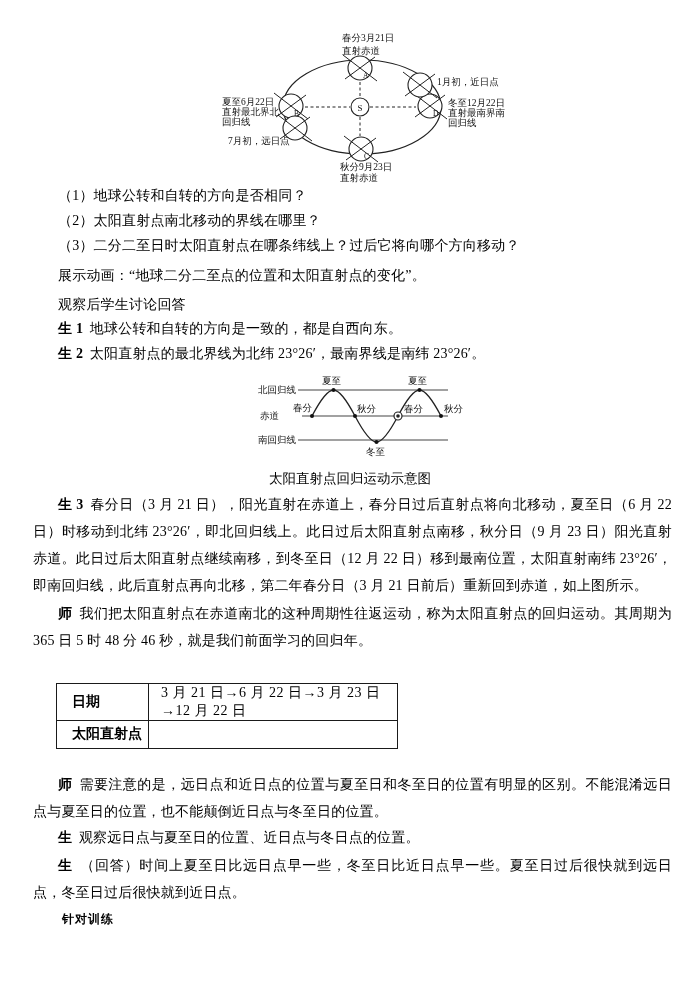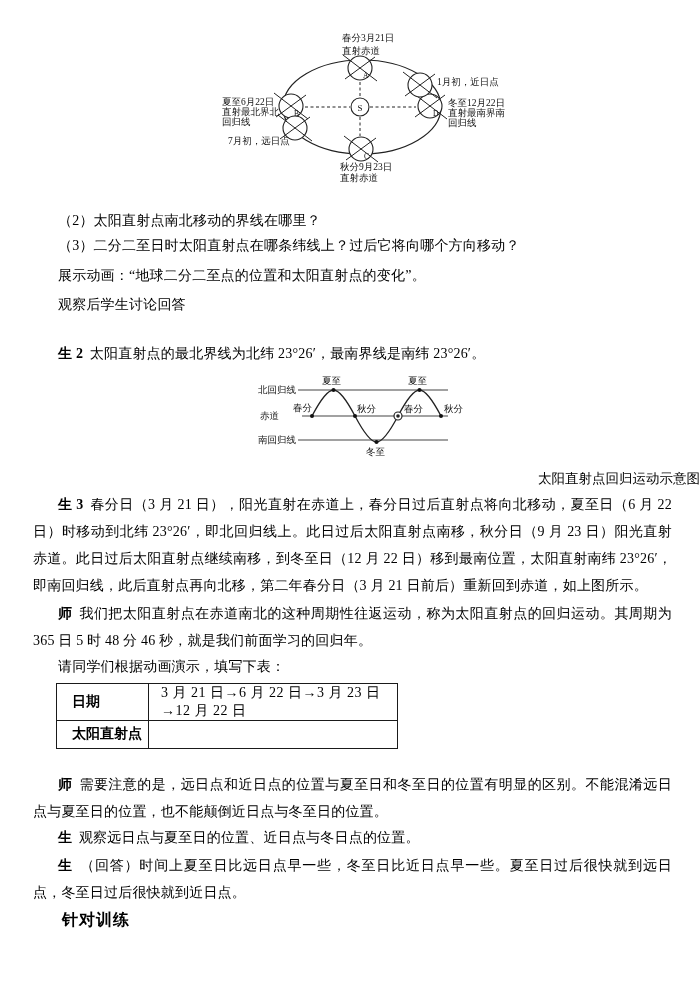--- a/index.html
+++ b/index.html
@@ -7,25 +7,25 @@
     position:relative;width:700px;height:989px;background:#fff;
     font-family:"Liberation Serif","DejaVu Serif",serif;color:#000;overflow:hidden;
   }
   .para{
     position:absolute;left:33px;width:639px;
     font-size:14px;line-height:27px;text-align:justify;text-indent:25px;
     letter-spacing:0.2px;
   }
   .para .spk{margin-right:3px;}
   .caption{
-    position:absolute;left:0;top:465px;width:700px;text-align:right;
+    position:absolute;left:0;top:465px;width:700px;text-align:center;
     font-size:13.5px;line-height:27px;
   }
   .heading{
-    position:absolute;left:62px;top:906px;font-size:16px;line-height:27px;
+    position:absolute;left:62px;top:906px;font-size:12px;line-height:27px;
     font-weight:bold;letter-spacing:1px;
   }
   table.fill{
     position:absolute;left:56px;top:683px;width:342px;
     border-collapse:collapse;table-layout:fixed;
   }
   table.fill td{
     border:1.5px solid #1a1a1a;height:26.5px;font-size:14px;
     padding:0 0 0 8px;vertical-align:middle;
   }
@@ -99,31 +99,37 @@
       <text x="238" y="96">回归线</text>
       <text x="12" y="75">夏至6月22日</text>
       <text x="12" y="85">直射最北界北</text>
       <text x="12" y="95">回归线</text>
       <text x="18" y="114">7月初，远日点</text>
       <text x="130" y="140">秋分9月23日</text>
       <text x="130" y="151">直射赤道</text>
     </g>
   </svg>
 
+  <div class="para" style="top:182px">
+    <span>（1）地球公转和自转的方向是否相同？</span>
+  </div>
   <div class="para" style="top:207px">
     <span>（2）太阳直射点南北移动的界线在哪里？</span>
   </div>
   <div class="para" style="top:232px">
     <span>（3）二分二至日时太阳直射点在哪条纬线上？过后它将向哪个方向移动？</span>
   </div>
   <div class="para" style="top:262px">
     <span>展示动画：“地球二分二至点的位置和太阳直射点的变化”。</span>
   </div>
   <div class="para" style="top:291px">
     <span>观察后学生讨论回答</span>
+  </div>
+  <div class="para" style="top:315px">
+    <b class="spk">生 1 </b><span>地球公转和自转的方向是一致的，都是自西向东。</span>
   </div>
   <div class="para" style="top:340px">
     <b class="spk">生 2 </b><span>太阳直射点的最北界线为北纬 23°26′，最南界线是南纬 23°26′。</span>
   </div>
 
   <svg class="sine-svg" width="215" height="92" viewBox="0 0 215 92">
     <g stroke="#444" stroke-width="1.1">
       <line x1="48" y1="16" x2="198" y2="16"></line>
       <line x1="52" y1="42" x2="198" y2="42"></line>
       <line x1="48" y1="66" x2="198" y2="66"></line>
@@ -158,23 +164,20 @@
   <div class="caption">太阳直射点回归运动示意图</div>
 
   <div class="para" style="top:491px">
     <b class="spk">生 3 </b><span>春分日（3 月 21 日），阳光直射在赤道上，春分日过后直射点将向北移动，夏至日（6 月 22 日）时移动到北纬 23°26′，即北回归线上。此日过后太阳直射点南移，秋分日（9 月 23 日）阳光直射赤道。此日过后太阳直射点继续南移，到冬至日（12 月 22 日）移到最南位置，太阳直射南纬 23°26′，即南回归线，此后直射点再向北移，第二年春分日（3 月 21 日前后）重新回到赤道，如上图所示。</span>
   </div>
 
   <div class="para" style="top:600px">
     <b class="spk">师 </b><span>我们把太阳直射点在赤道南北的这种周期性往返运动，称为太阳直射点的回归运动。其周期为 365 日 5 时 48 分 46 秒，就是我们前面学习的回归年。</span>
   </div>
 
-  <div class="para" style="top:653px">
-    <span>请同学们根据动画演示，填写下表：</span>
-  </div>
 
   <table class="fill">
     <tbody>
       <tr>
         <td class="lbl">日期</td>
         <td class="val">3 月 21 日→6 月 22 日→3 月 23 日→12 月 22 日</td>
       </tr>
       <tr>
         <td class="lbl">太阳直射点</td>
         <td class="val"></td>

